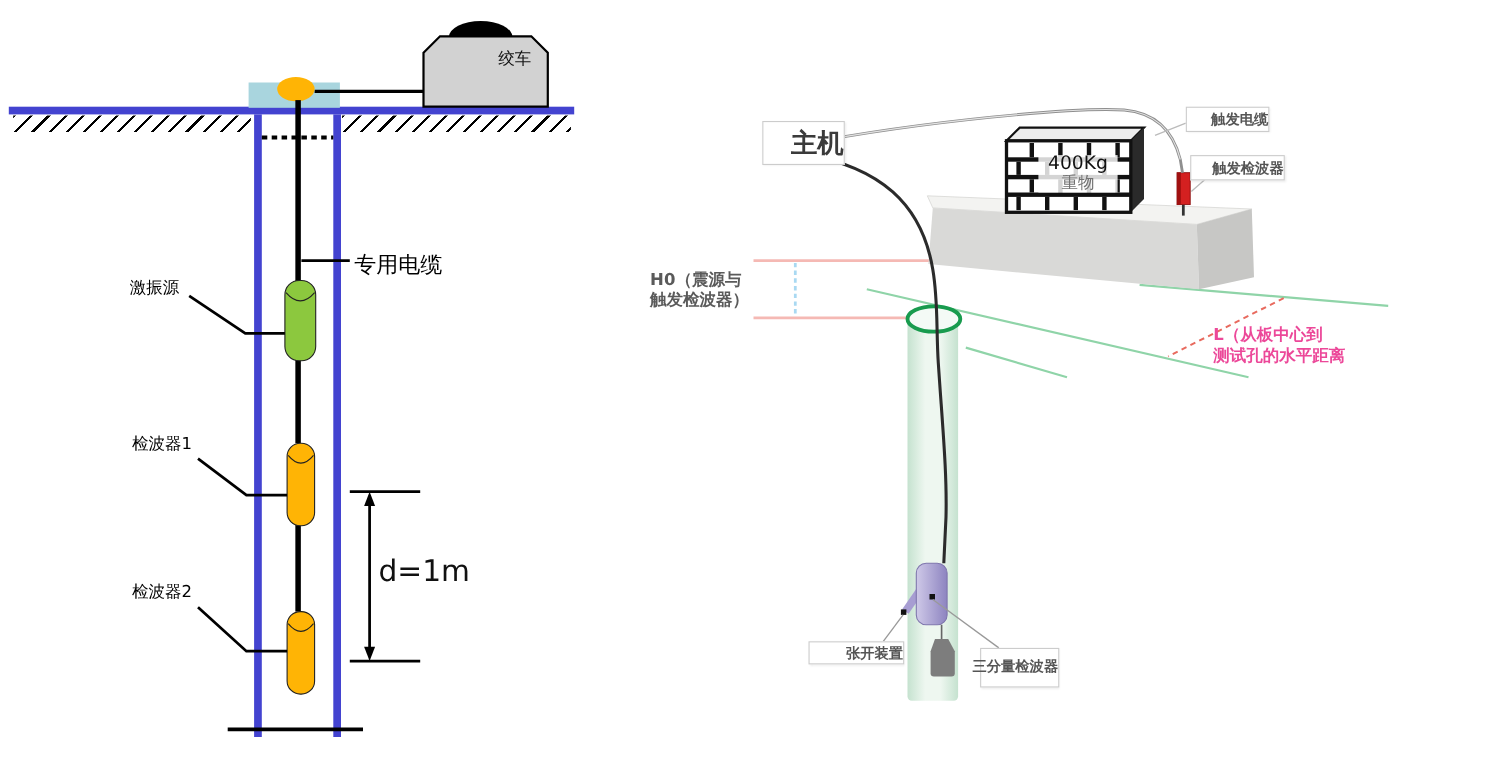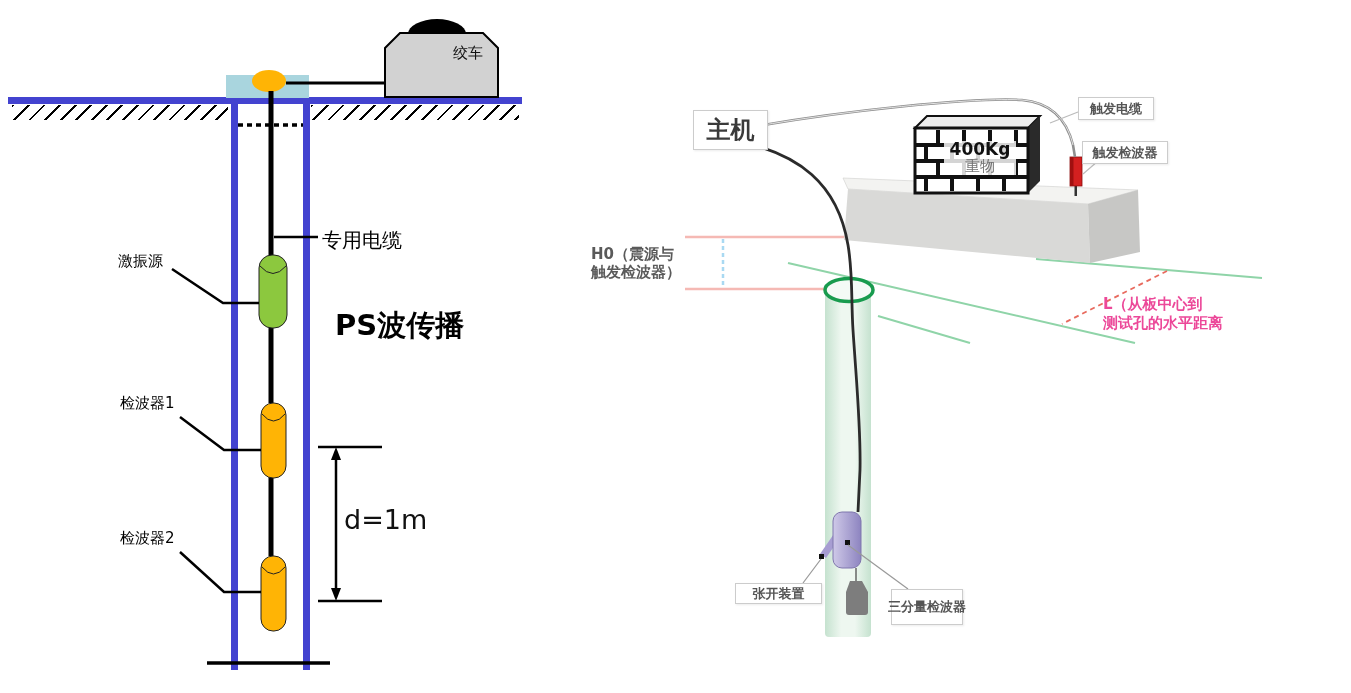--- a/index.html
+++ b/index.html
@@ -12,27 +12,27 @@
         font-weight:bold;font-size:19px;display:flex;align-items:center;justify-content:center;}
   .winch-lbl{left:393px;top:44px;width:90px;text-align:right;font-size:15px;color:#111;}
   .cable-lbl{left:322px;top:227px;font-size:20px;}
   .source-lbl{left:118px;top:252px;font-size:15px;}
   .ps-lbl{left:335px;top:306px;font-size:29px;font-weight:bold;}
   .g1-lbl{left:120px;top:394px;font-size:15px;}
   .g2-lbl{left:120px;top:529px;font-size:15px;}
   .d1m-lbl{left:344px;top:504px;font-size:27px;color:#111;}
   
   .callout{border:1px solid #ccc;background:#fff;color:#555;font-weight:bold;
-           display:flex;align-items:center;justify-content:center;box-shadow:1px 1px 2px rgba(0,0,0,.08);}
+           display:flex;align-items:center;justify-content:flex-end;box-shadow:1px 1px 2px rgba(0,0,0,.08);}
   .host{left:657px;top:110px;width:73px;height:38px;font-size:24px;color:#3a3a3a;margin-left:36px;}
   .trig-cable{left:1078px;top:97px;width:74px;height:21px;font-size:13px;}
   .trig-geo{left:1082px;top:141px;width:84px;height:21px;font-size:13px;}
   .weight-lbl{left:944px;top:141px;width:72px;text-align:center;line-height:17px;
               background:rgba(255,255,255,.82);}
-  .weight-lbl .l1{font-size:17px;font-weight:bold;color:#111;display:block;}
+  .weight-lbl .l1{font-size:17px;font-weight:normal;color:#111;display:block;}
   .weight-lbl .l2{font-size:15px;color:#737373;display:block;}
   .h0-lbl{left:591px;top:245px;font-size:15px;font-weight:bold;color:#5a5a5a;line-height:18px;}
   .l-lbl{left:1103px;top:295px;font-size:15px;font-weight:bold;color:#ec4899;line-height:19px;}
   .opener{left:735px;top:583px;width:85px;height:19px;font-size:13px;}
   .tri-geo{left:891px;top:589px;width:70px;height:34px;font-size:13px;line-height:16px;
            flex-direction:row;text-align:center;}
   
   .hatch{position:absolute;top:105px;height:15px;
          background:repeating-linear-gradient(135deg,#000 0 2px,transparent 2px 11px);}
   .hatch-left{left:12px;width:216px;}
@@ -144,21 +144,20 @@
     <line x1="1078" y1="112" x2="1050" y2="123" stroke="#bbb" stroke-width="1.2"></line>
     <line x1="1098" y1="161" x2="1083" y2="174" stroke="#bbb" stroke-width="1.2"></line>
   </svg>
 
   <div class="hatch hatch-left"></div>
   <div class="hatch hatch-right"></div>
 
   <div class="lbl winch-lbl">绞车</div>
   <div class="lbl cable-lbl">专用电缆</div>
   <div class="lbl source-lbl">激振源</div>
-  <div class="lbl ps-lbl">PS波传播</div>
   <div class="lbl g1-lbl">检波器1</div>
   <div class="lbl g2-lbl">检波器2</div>
   <div class="lbl d1m-lbl">d=1m</div>
 
   <div class="lbl callout host">
     <span>主机</span>
   </div>
   <div class="lbl callout trig-cable">
     <span>触发电缆</span>
   </div>

